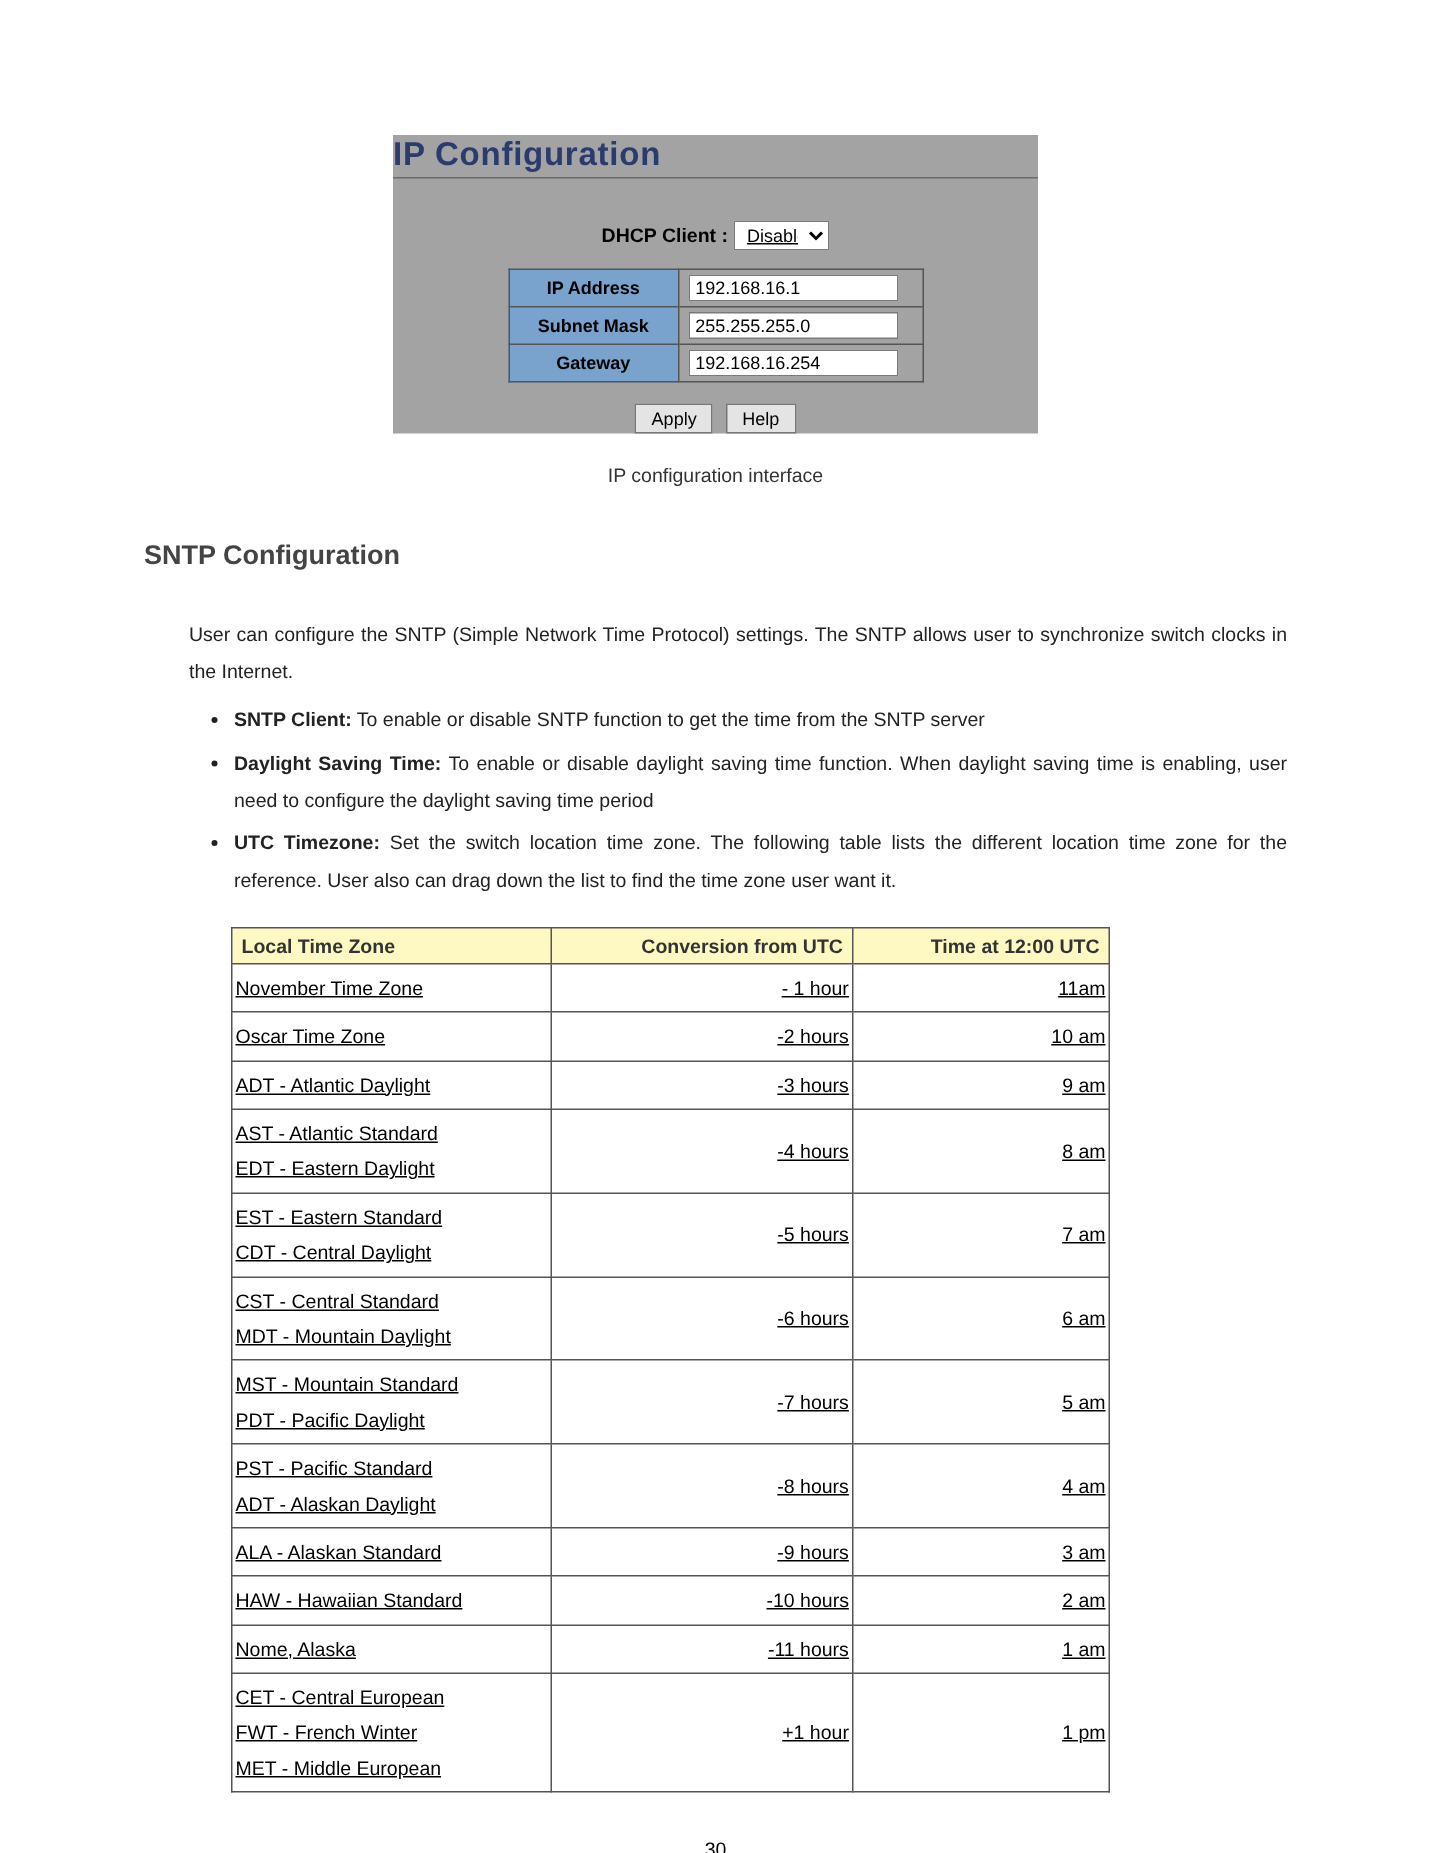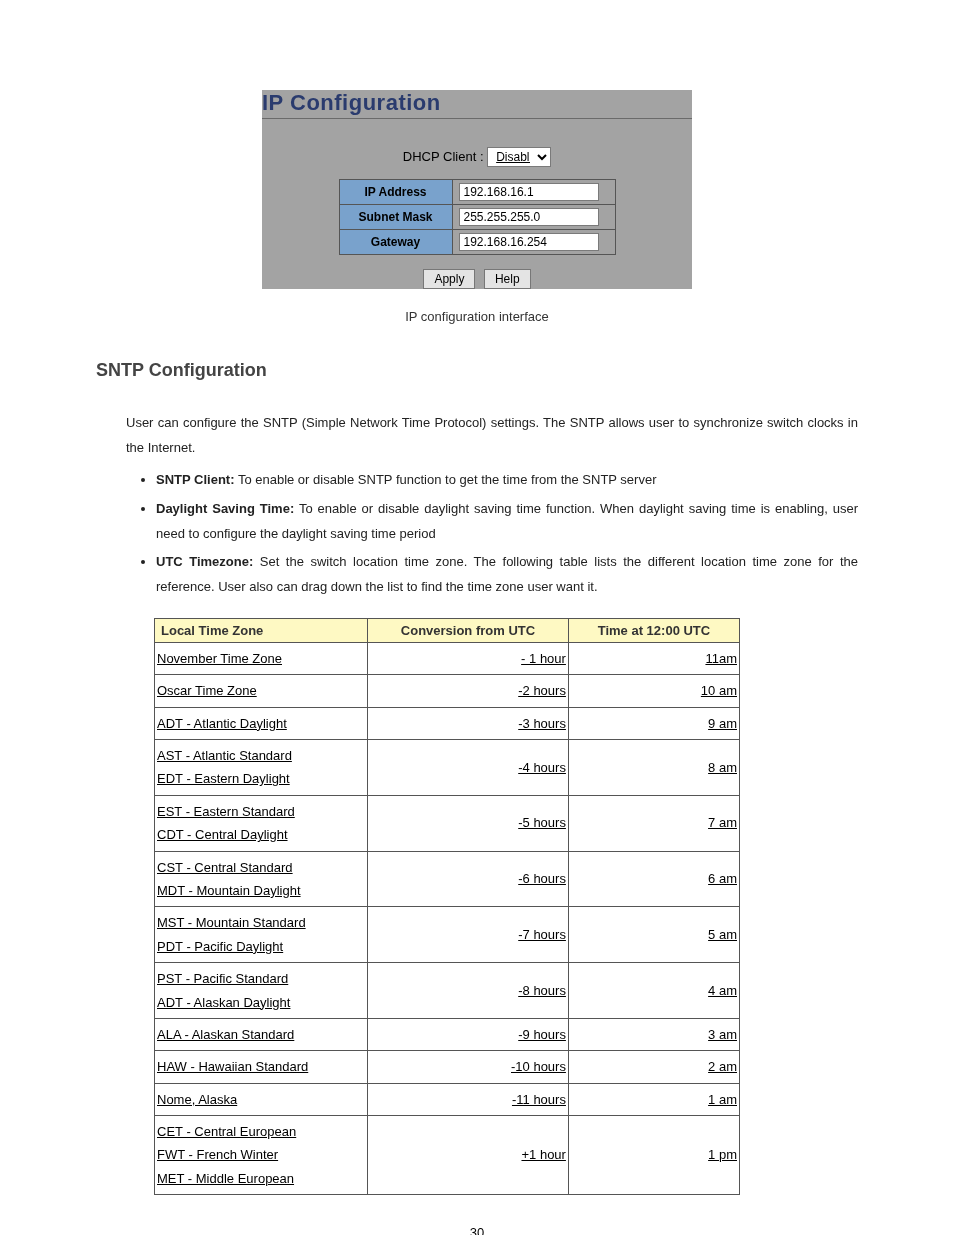--- a/index.html
+++ b/index.html
@@ -28,21 +28,21 @@
     font-stretch: condensed;
     border-bottom: 1px solid #6a6a6a;
     padding-bottom: 2px;
     margin-bottom: 28px;
   }
   .dhcp-row {
     text-align: center;
     font-size: 13px;
     margin-bottom: 12px;
   }
-  .dhcp-row .lbl { font-weight: 400; }
+  .dhcp-row .lbl { font-weight: 700; }
   .dhcp-row select,
   .ip-table input {
     font-family: inherit;
     font-size: 12px;
     border: 1px solid #7a7a7a;
     background: #fff;
     padding: 1px 4px;
     box-sizing: border-box;
   }
   .dhcp-row select { width: 64px; height: 20px; text-decoration: underline; }
@@ -120,21 +120,21 @@
     font-size: 13px;
   }
   .tz-table th {
     background: #fef9c3;
     color: #333;
     font-weight: 700;
     text-align: left;
     padding: 4px 6px;
     border: 1px solid #555;
   }
-  .tz-table th.c2, .tz-table th.c3 { text-align: center; }
+  .tz-table th.c2, .tz-table th.c3 { text-align: right; }
   .tz-table td {
     border: 1px solid #555;
     padding: 4px 2px;
     vertical-align: middle;
     line-height: 1.8;
     text-decoration: underline;
   }
   .tz-table td.c2, .tz-table td.c3 { text-align: right; }
   .page-number {
     text-align: center;

